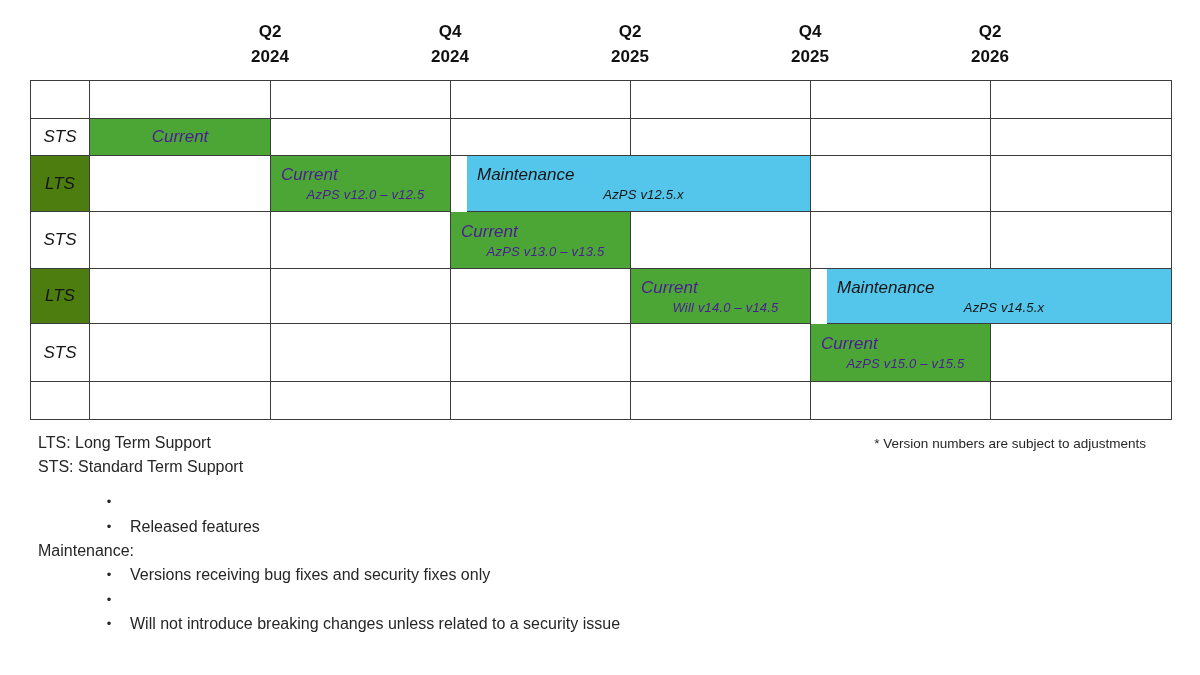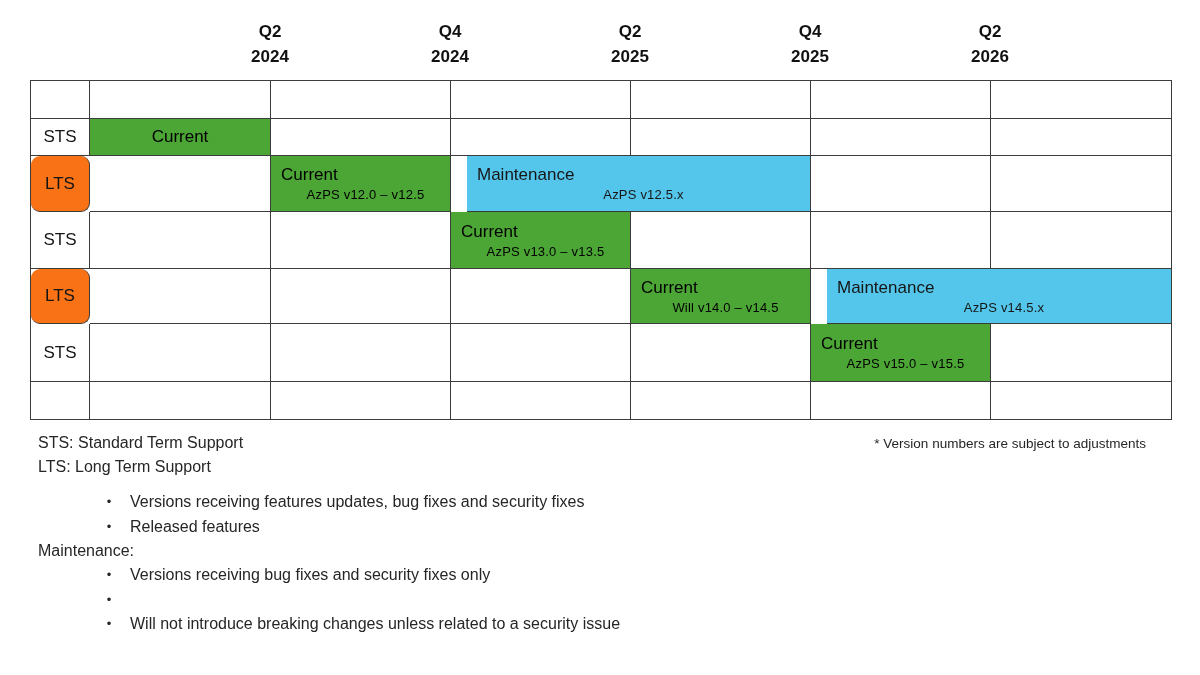--- a/index.html
+++ b/index.html
@@ -15,35 +15,35 @@
   }
   
   .tbl {
     position:absolute; left:30px; top:80px;
     display:grid;
     grid-template-columns:59px 181px 180px 180px 180px 180px 180px;
     grid-template-rows:38px 37px 56px 57px 55px 58px 37px;
     border:1px solid #3c3c3c;
     background:#fff;
   }
-  .c { border-right:1px solid #3c3c3c; border-bottom:1px solid #3c3c3c; }
+  .c { border-right:1px solid #3c3c3c; border-bottom:1px solid #3c3c3c;font-style:italic; }
   .lastcol { border-right:none; }
   .lastrow { border-bottom:none; }
   .lbl {
     display:flex; align-items:center; justify-content:center;
     font-size:17px; color:#151515;
   }
-  .lbl-blue { background:#f97316;border-radius:9px; }
+  .lbl-blue { background:#4d7c0f; }
   .bar {
     display:flex; flex-direction:column; justify-content:center;
     padding-left:10px;
   }
   .bar .t { font-size:17px; line-height:22px; }
   .bar .s { font-size:13px; line-height:17px; letter-spacing:0.2px;text-align:center; }
-  .bar-green { background:#4CA636; color:#000000; }
+  .bar-green { background:#4CA636; color:#4c1d95; }
   .bar-blue  { background:#54C6EB; color:#161616;margin-left:16px; }
   .bar.center { align-items:center; padding-left:0; }
   .span2 { grid-column:span 2; }
   
   .footer { position:absolute; left:38px; top:431px; color:#262626; }
   .fline { font-size:16px; line-height:24px; }
   .fgap { height:11px; }
   .li { display:flex; font-size:16px; line-height:24.6px; }
   .dot { width:14px; margin-left:64px; margin-right:14px; text-align:center; font-size:13px; }
   .note {
@@ -150,26 +150,25 @@
     <div class="c lastrow"></div>
     <div class="c lastrow"></div>
     <div class="c lastrow"></div>
     <div class="c lastrow"></div>
     <div class="c lastrow lastcol"></div>
   </div>
 
   <div class="note">* Version numbers are subject to adjustments</div>
 
   <div class="footer">
+    <div class="fline">LTS: Long Term Support</div>
     <div class="fline">STS: Standard Term Support</div>
-    <div class="fline">LTS: Long Term Support</div>
     <div class="fgap"></div>
     <div class="li">
       <span class="dot">•</span>
-      <span>Versions receiving features updates, bug fixes and security fixes</span>
     </div>
     <div class="li">
       <span class="dot">•</span>
       <span>Released features</span>
     </div>
     <div class="fline">Maintenance:</div>
     <div class="li">
       <span class="dot">•</span>
       <span>Versions receiving bug fixes and security fixes only</span>
     </div>

